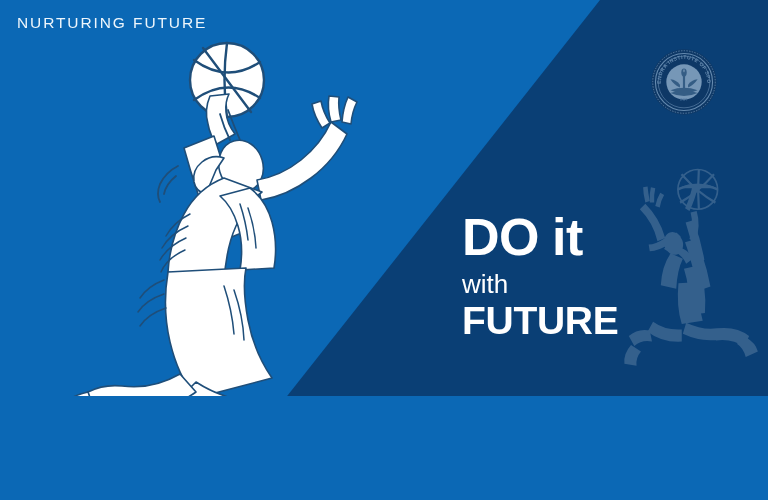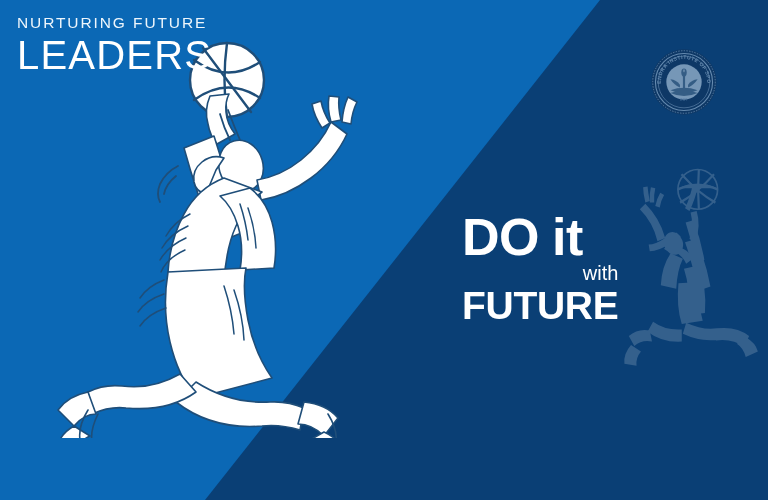--- a/index.html
+++ b/index.html
@@ -5,21 +5,21 @@
   * { margin:0; padding:0; box-sizing:border-box; }
   html, body {
     width:768px; height:500px;
     overflow:hidden;
     background:#0b68b5;
     font-family:"Liberation Sans", sans-serif;
   }
 
   #poster {
     position:relative;
-    width:768px; height:500px;
+    width:768px; height:396px;
     overflow:hidden;
     background:#0b68b5;
   }
 
   
   .bg-light {
     position:absolute; inset:0;
     background:#0b68b5;
   }
   .bg-dark {
@@ -62,25 +62,24 @@
   }
   .slogan .s-do {
     font-size:52px;
     font-weight:bold;
     line-height:0.95;
     letter-spacing:-0.5px;
     white-space:nowrap;
   }
   .slogan .s-do .it { margin-left:13px; }
   .slogan .s-with {
-    font-size:20px;
+    font-size:26px;
     font-weight:400;
     line-height:1.12;
-    margin-top:0;
-    text-align:right;
+    margin-top:8px;
   }
   .slogan .s-passion {
     font-size:39px;
     font-weight:bold;
     line-height:1.0;
     letter-spacing:-0.3px;
     margin-top:1px;
   }
   .slogan .s-ornot {
     font-size:27px;
@@ -225,21 +224,20 @@
       <g fill="none" stroke="#1f4e79" stroke-width="1.6" stroke-linecap="round">
         <path d="M60 392 q-10 16 -8 30"></path>
         <path d="M70 396 q-8 16 -6 28"></path>
         <path d="M300 396 q10 16 8 30"></path>
       </g>
     </svg>
   </div>
 
   <div class="headline">
     <div class="line1">NURTURING FUTURE</div>
-    <div class="line2">LEADERS</div>
   </div>
 
   <div class="slogan">
     <div class="s-do">
       <span>DO</span><span class="it">it</span>
     </div>
     <div class="s-with">with</div>
     <div class="s-passion">FUTURE</div>
   </div>
 

